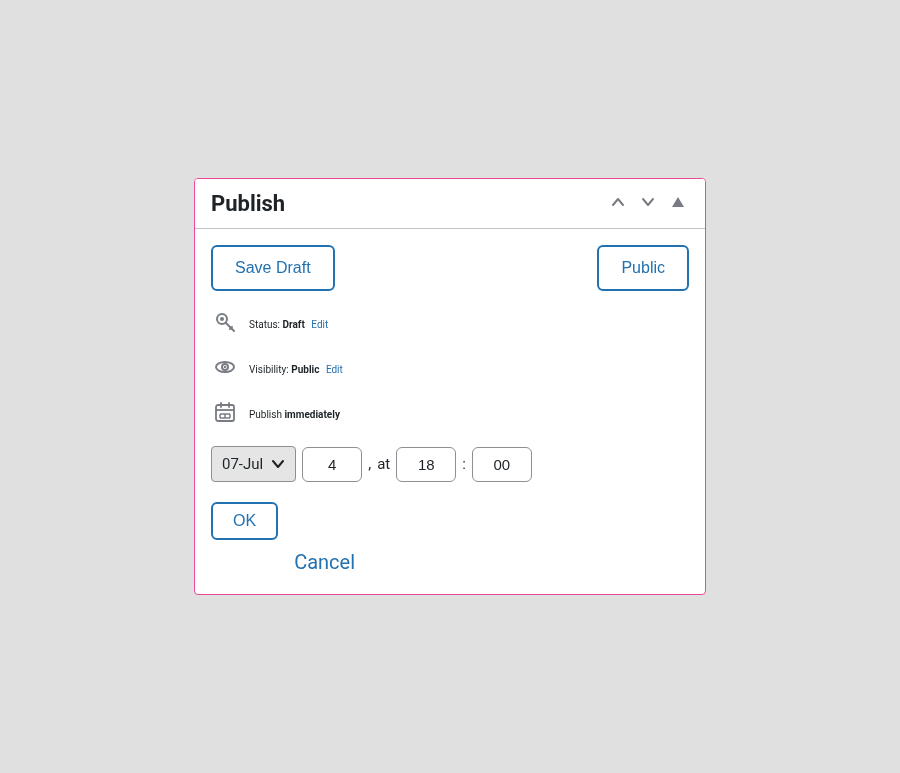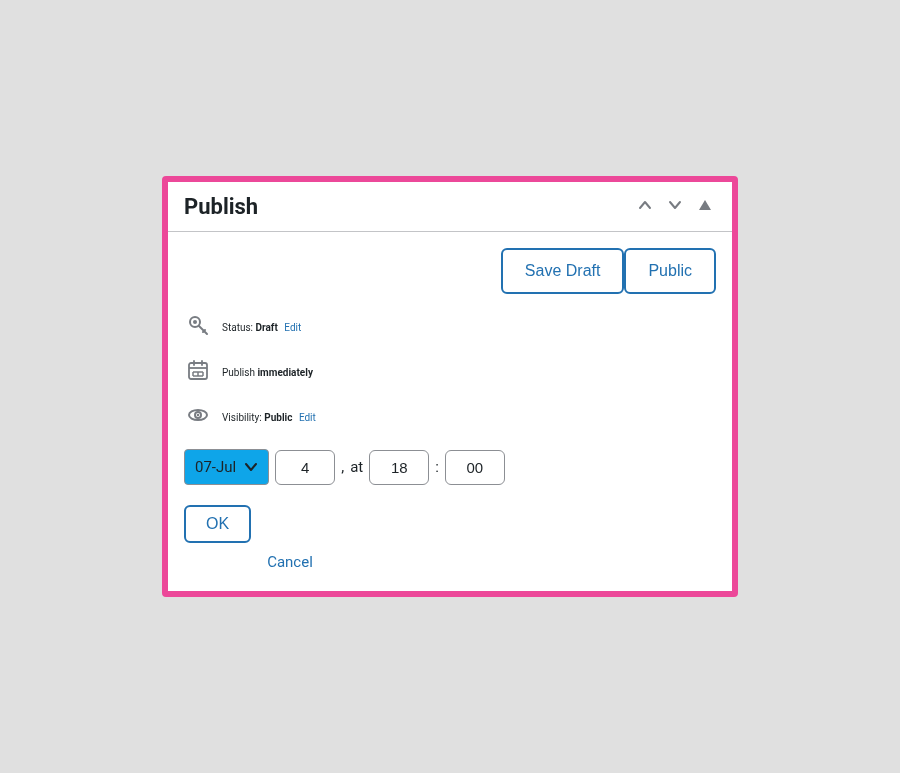--- a/index.html
+++ b/index.html
@@ -12,23 +12,23 @@
       background: #e0e0e0;
       display: flex;
       align-items: center;
       justify-content: center;
       min-height: 100vh;
       font-family: -apple-system, BlinkMacSystemFont, "Segoe UI", Roboto, Oxygen, sans-serif;
     }
 
     .panel {
       background: #ffffff;
-      border: 6px solid #ec4899;
+      border: 1px solid #ec4899;
       border-radius: 4px;
-      width: 576px;
+      width: 512px;
       overflow: hidden;
     }
 
     .panel-header {
       display: flex;
       align-items: center;
       justify-content: space-between;
       padding: 12px 16px;
       border-bottom: 1px solid #c3c4c7;
       background: #fff;
@@ -55,21 +55,21 @@
       padding: 2px 4px;
       line-height: 1;
     }
 
     .panel-body {
       padding: 16px 16px 20px 16px;
     }
 
     .button-row {
       display: flex;
-      justify-content: flex-end;
+      justify-content: space-between;
       margin-bottom: 20px;
     }
 
     .btn-outline {
       background: #fff;
       border: 2px solid #2271b1;
       border-radius: 6px;
       color: #2271b1;
       font-size: 16px;
       font-weight: 400;
@@ -117,21 +117,21 @@
     }
 
     .date-select-wrapper {
       display: flex;
       align-items: center;
       border: 1px solid #8c8f94;
       border-radius: 4px;
       padding: 8px 10px;
       font-size: 15px;
       color: #1d2327;
-      background: #0ea5e9;
+      background: #e5e5e5;
       cursor: pointer;
       gap: 8px;
       text-align: right;
     }
 
     .date-input {
       border: 1px solid #8c8f94;
       border-radius: 6px;
       padding: 8px 10px;
       font-size: 15px;
@@ -164,21 +164,21 @@
       color: #2271b1;
       font-size: 16px;
       font-weight: 400;
       padding: 8px 20px;
       cursor: pointer;
     }
 
     .cancel-link {
       color: #2271b1;
       text-decoration: none;
-      font-size: 15px;
+      font-size: 20px;
       margin-top: 48px;
     }
 
     
     .icon-key svg,
     .icon-eye svg,
     .icon-calendar svg {
       width: 22px;
       height: 22px;
     }
@@ -220,20 +220,35 @@
         <svg viewBox="0 0 22 22" fill="none" xmlns="http://www.w3.org/2000/svg">
           <circle cx="8" cy="8" r="5" stroke="#787c82" stroke-width="2"></circle>
           <circle cx="8" cy="8" r="2" fill="#787c82"></circle>
           <line x1="12" y1="12" x2="20" y2="20" stroke="#787c82" stroke-width="2" stroke-linecap="round"></line>
           <line x1="16" y1="18" x2="18" y2="16" stroke="#787c82" stroke-width="2" stroke-linecap="round"></line>
         </svg>
       </span>
       <span class="meta-text">
         <span>Status:</span>
         <strong>Draft</strong>
+        <a href="#">Edit</a>
+      </span>
+    </div>
+
+    <div class="meta-row">
+      <span class="meta-icon icon-eye">
+        <svg viewBox="0 0 22 22" fill="none" xmlns="http://www.w3.org/2000/svg">
+          <ellipse cx="11" cy="11" rx="9" ry="5" stroke="#787c82" stroke-width="2"></ellipse>
+          <circle cx="11" cy="11" r="3" stroke="#787c82" stroke-width="2"></circle>
+          <circle cx="11" cy="11" r="1.2" fill="#787c82"></circle>
+        </svg>
+      </span>
+      <span class="meta-text">
+        <span>Visibility:</span>
+        <strong>Public</strong>
         <a href="#">Edit</a>
       </span>
     </div>
 
     <div class="meta-row">
       <span class="meta-icon icon-calendar">
         <svg viewBox="0 0 22 22" fill="none" xmlns="http://www.w3.org/2000/svg">
           <rect x="2" y="4" width="18" height="16" rx="2" stroke="#787c82" stroke-width="1.8"></rect>
           <line x1="2" y1="9" x2="20" y2="9" stroke="#787c82" stroke-width="1.8"></line>
           <line x1="7" y1="2" x2="7" y2="6" stroke="#787c82" stroke-width="1.8" stroke-linecap="round"></line>
@@ -244,35 +259,20 @@
           <line x1="11" y1="13" x2="11" y2="17" stroke="#787c82" stroke-width="1.5"></line>
           <line x1="16" y1="13" x2="16" y2="17" stroke="#787c82" stroke-width="1.5"></line>
         </svg>
       </span>
       <span class="meta-text">
         <span>Publish</span>
         <strong>immediately</strong>
       </span>
     </div>
 
-    <div class="meta-row">
-      <span class="meta-icon icon-eye">
-        <svg viewBox="0 0 22 22" fill="none" xmlns="http://www.w3.org/2000/svg">
-          <ellipse cx="11" cy="11" rx="9" ry="5" stroke="#787c82" stroke-width="2"></ellipse>
-          <circle cx="11" cy="11" r="3" stroke="#787c82" stroke-width="2"></circle>
-          <circle cx="11" cy="11" r="1.2" fill="#787c82"></circle>
-        </svg>
-      </span>
-      <span class="meta-text">
-        <span>Visibility:</span>
-        <strong>Public</strong>
-        <a href="#">Edit</a>
-      </span>
-    </div>
-
     <div class="date-row">
       <div class="date-select-wrapper">
         <span>07-Jul</span>
         <svg width="14" height="10" viewBox="0 0 14 10" fill="none" xmlns="http://www.w3.org/2000/svg">
           <polyline points="2,2 7,8 12,2" stroke="#1d2327" stroke-width="2" fill="none" stroke-linecap="round" stroke-linejoin="round"></polyline>
         </svg>
       </div>
       <input class="date-input" type="text" value="4" style="">
       <span class="date-sep">,</span>
       <span class="date-sep">at</span>

